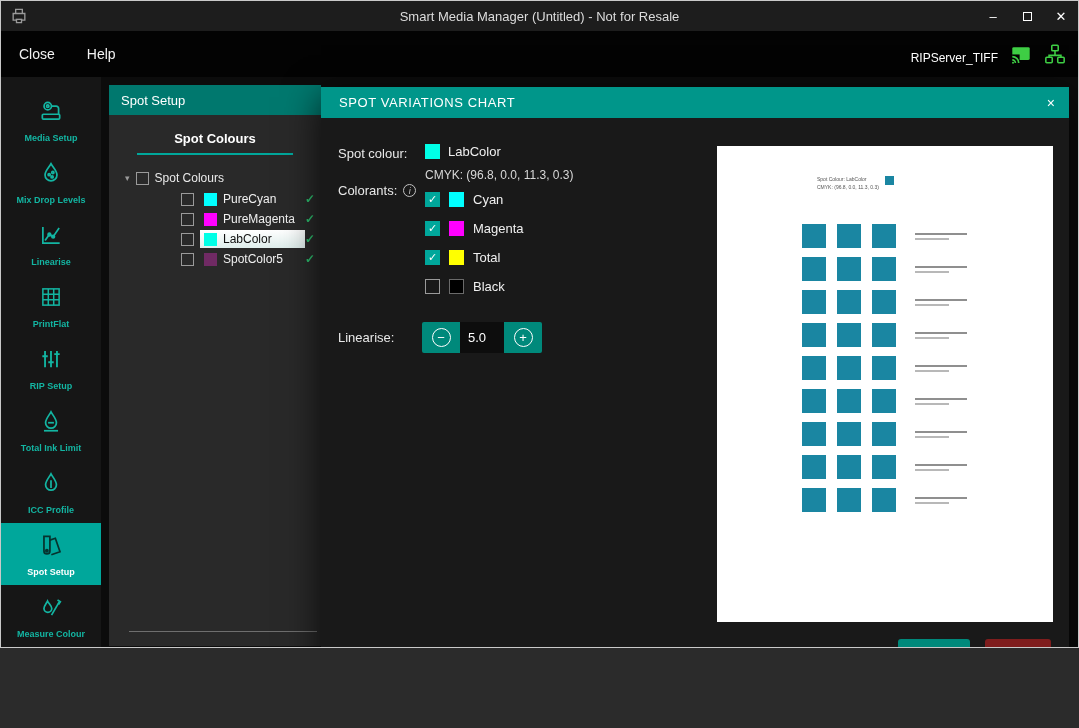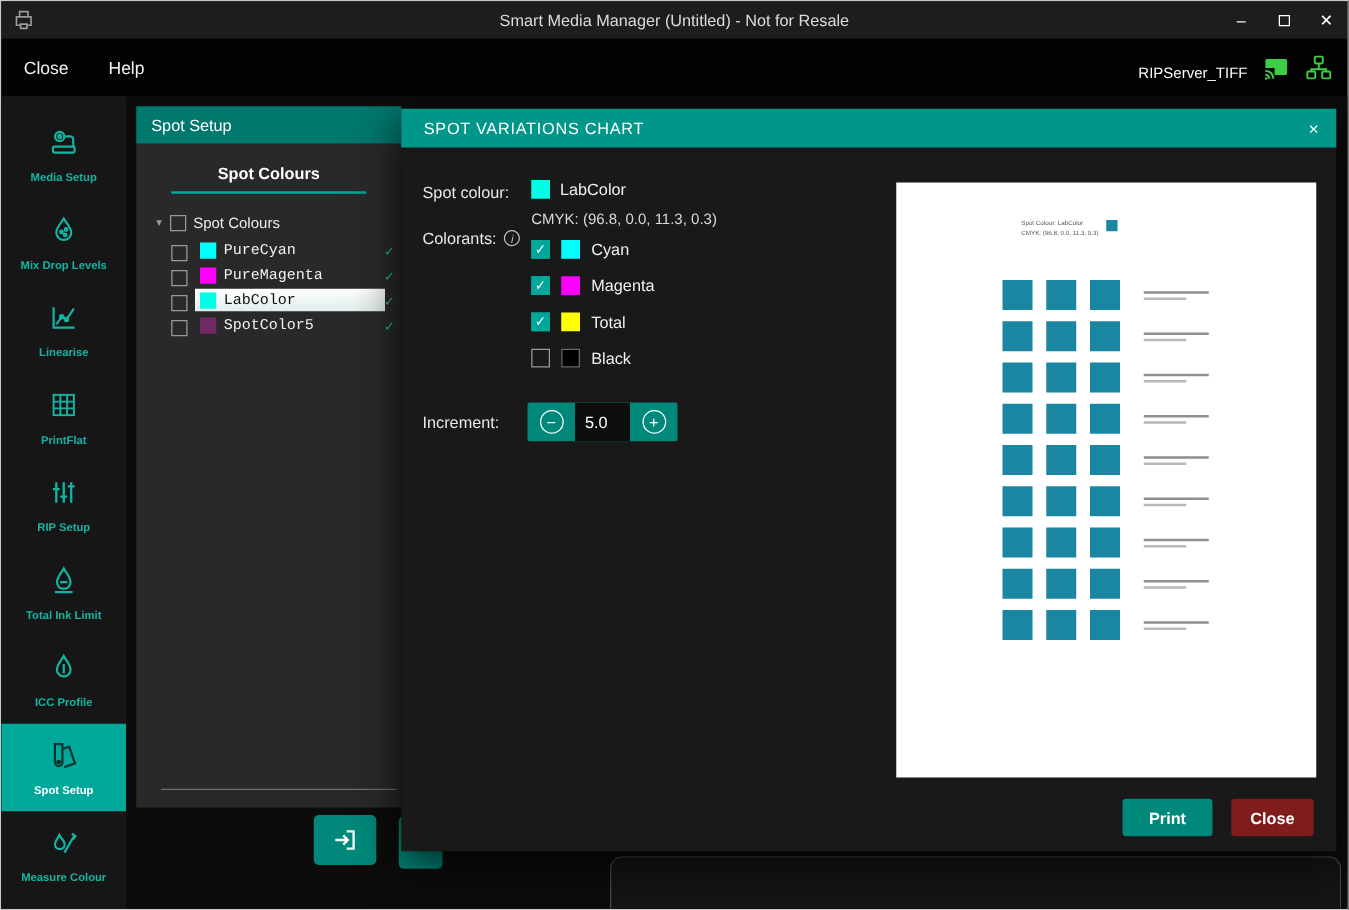--- a/index.html
+++ b/index.html
@@ -1,17 +1,17 @@
 <!DOCTYPE html>
 <html><head>
 <meta charset="utf-8">
 <style>
   * { margin:0; padding:0; box-sizing:border-box; }
   html,body { background:#2b2b2b; font-family:"Liberation Sans", sans-serif; }
-  .window { position:relative; width:1079px; height:728px; background:#0c0c0c;
+  .window { position:relative; width:1079px; height:648px; background:#0c0c0c;
             border:1px solid #c9c9c9; overflow:hidden; }
 
   
   .titlebar { position:absolute; top:0; left:0; right:0; height:30px; background:#1d1d1d;
               display:flex; align-items:center; }
   .app-icon { margin-left:8px; width:20px; height:20px; color:#9a9a9a; z-index:2; }
   .tb-title { position:absolute; left:0; right:0; text-align:center; font-size:13px; color:#dcdcdc; }
   .tb-controls { margin-left:auto; display:flex; z-index:2; }
   .tb-btn { width:34px; height:30px; display:flex; align-items:center; justify-content:center;
             color:#fff; font-size:13px; cursor:pointer; }
@@ -43,21 +43,21 @@
   .main { position:absolute; left:100px; top:0; right:0; bottom:0; background:#0c0c0c; }
   .panel-header { position:absolute; left:8px; top:8px; width:212px; height:30px; background:#00786e;
                   color:#fff; font-size:13px; display:flex; align-items:center; padding-left:12px; }
   .tree-panel { position:absolute; left:8px; top:38px; width:212px; height:531px; background:#292929; }
   .tree-title { margin-top:16px; text-align:center; color:#fff; font-weight:bold; font-size:13px; }
   .tree-underline { width:156px; height:2px; background:#00a79b; margin:7px auto 12px; }
   .tree-root { display:flex; align-items:center; gap:6px; padding-left:16px; color:#eaeaea;
                font-size:12px; height:22px; }
   .expander { color:#9a9a9a; font-size:9px; }
   .cb { width:13px; height:13px; border:1px solid #9a9a9a; flex:none; background:transparent; }
-  .tree-item { display:flex; align-items:flex-end; padding-left:28px; height:20px;font-family:Liberation Mono, monospace; }
+  .tree-item { display:flex; align-items:center; padding-left:72px; height:20px; }
   .tree-item .cb { margin-right:6px; }
   .hl { display:flex; align-items:center; gap:6px; flex:1; height:18px; padding:0 4px; }
   .tree-item.selected .hl { background:linear-gradient(#ffffff,#dfeeec); }
   .swatch13 { width:13px; height:13px; flex:none; }
   .ti-name { font-size:12px; color:#f0f0f0; }
   .tree-item.selected .ti-name { color:#101010; }
   .check { margin-left:auto; margin-right:6px; color:#2dc06f; font-size:12px; font-weight:bold; }
   .tree-item .check { margin-left:auto; }
   .tree-divider { position:absolute; left:20px; right:4px; bottom:14px; height:1px; background:#6e6e6e; }
 
@@ -337,21 +337,21 @@
               <span class="swatch15" style="background: rgb(255, 255, 0);"></span>
               <span>Total</span>
             </div>
             <div class="colorant-row">
               <span class="cb2"></span>
               <span class="swatch15 dark" style="background: rgb(0, 0, 0);"></span>
               <span>Black</span>
             </div>
           </div>
 
-        <div class="form-label lbl-increment">Increment:</div>
+        <div class="form-label lbl-increment">Linearise:</div>
         <div class="stepper">
           <div class="step-btn">
             <span class="step-circle">−</span>
           </div>
           <div class="step-value">5.0</div>
           <div class="step-btn">
             <span class="step-circle">+</span>
           </div>
         </div>
 

